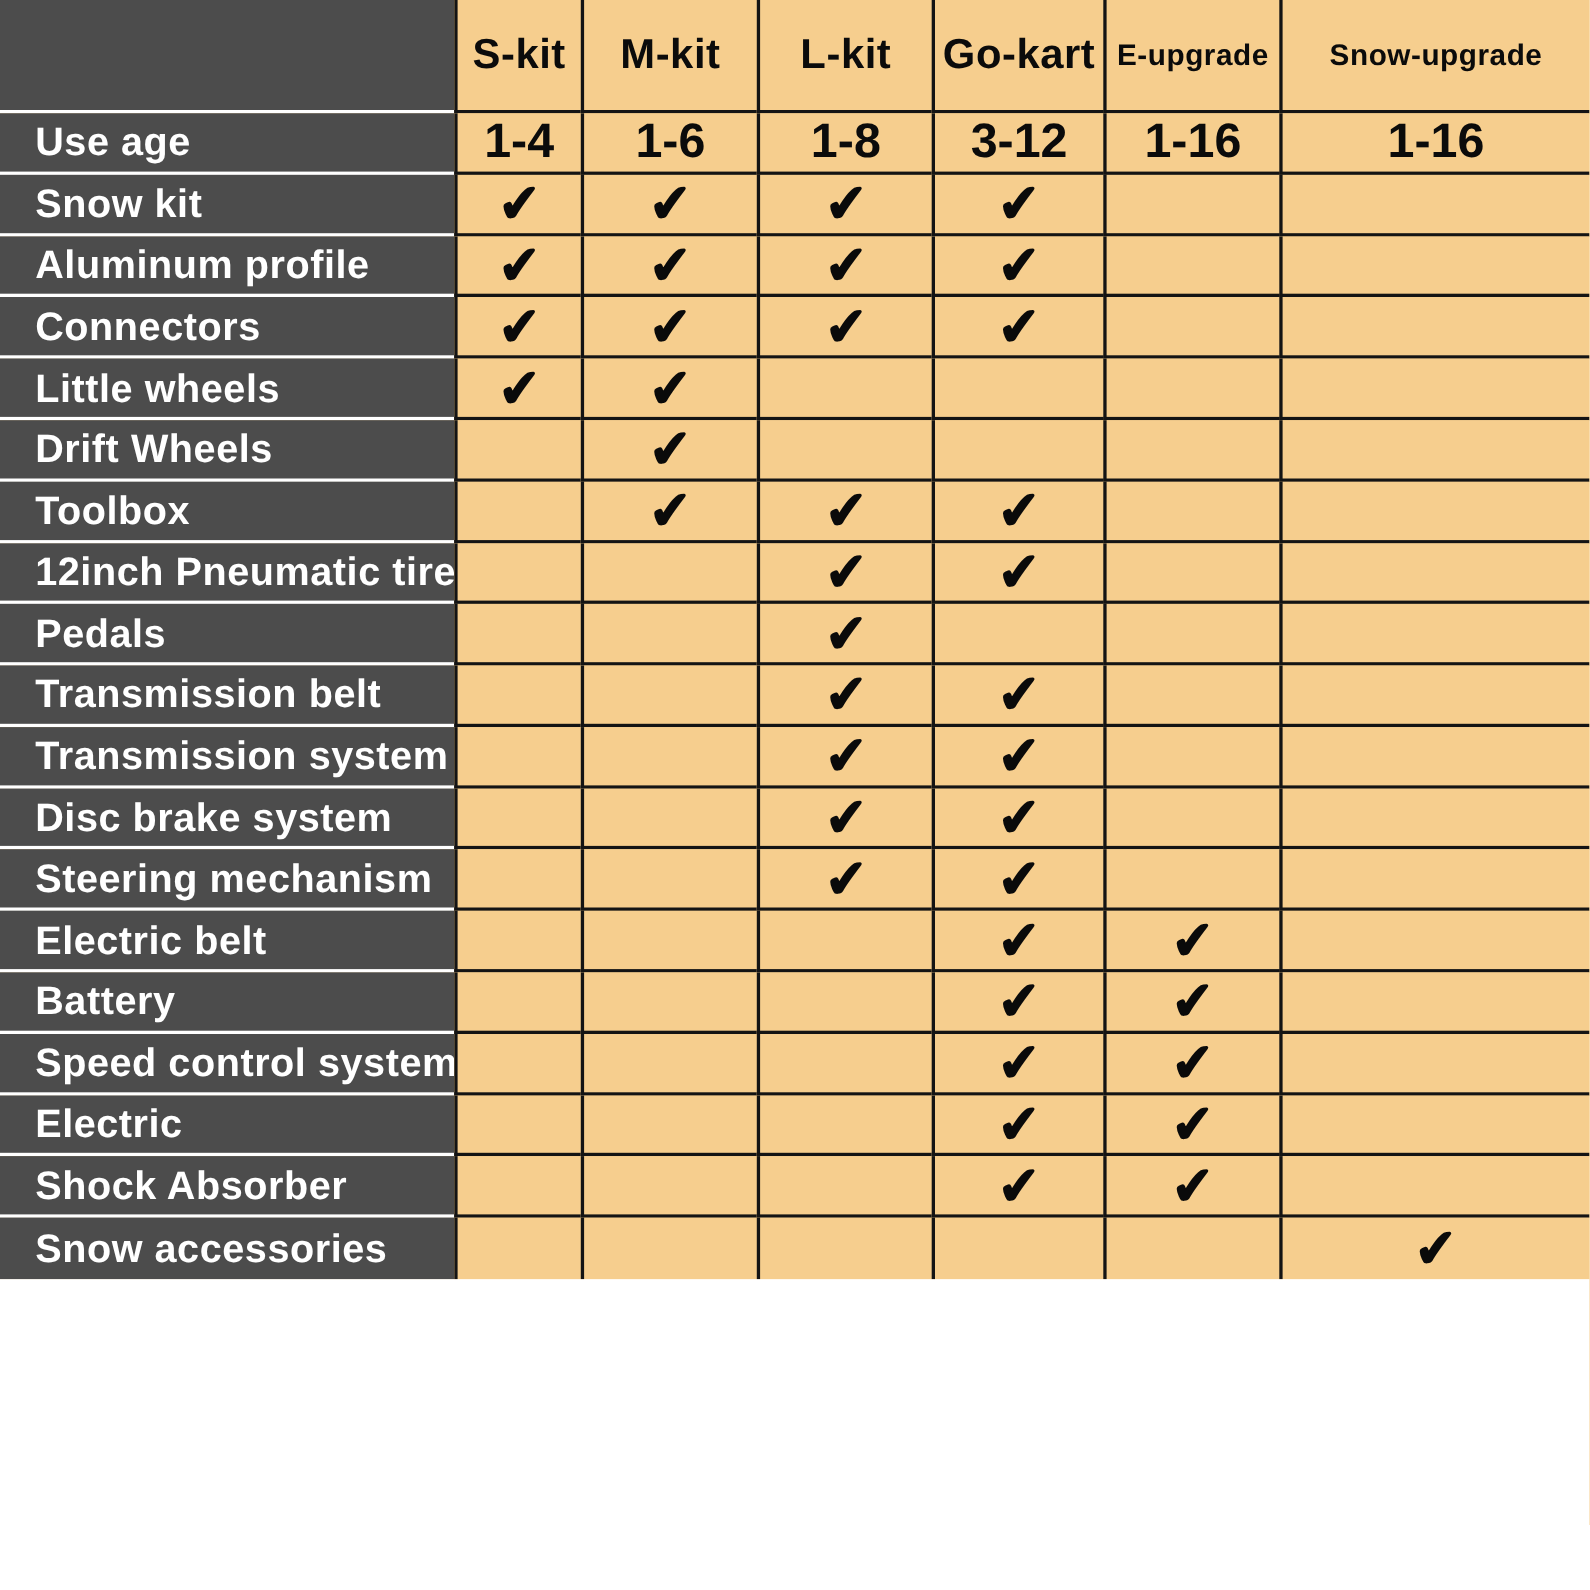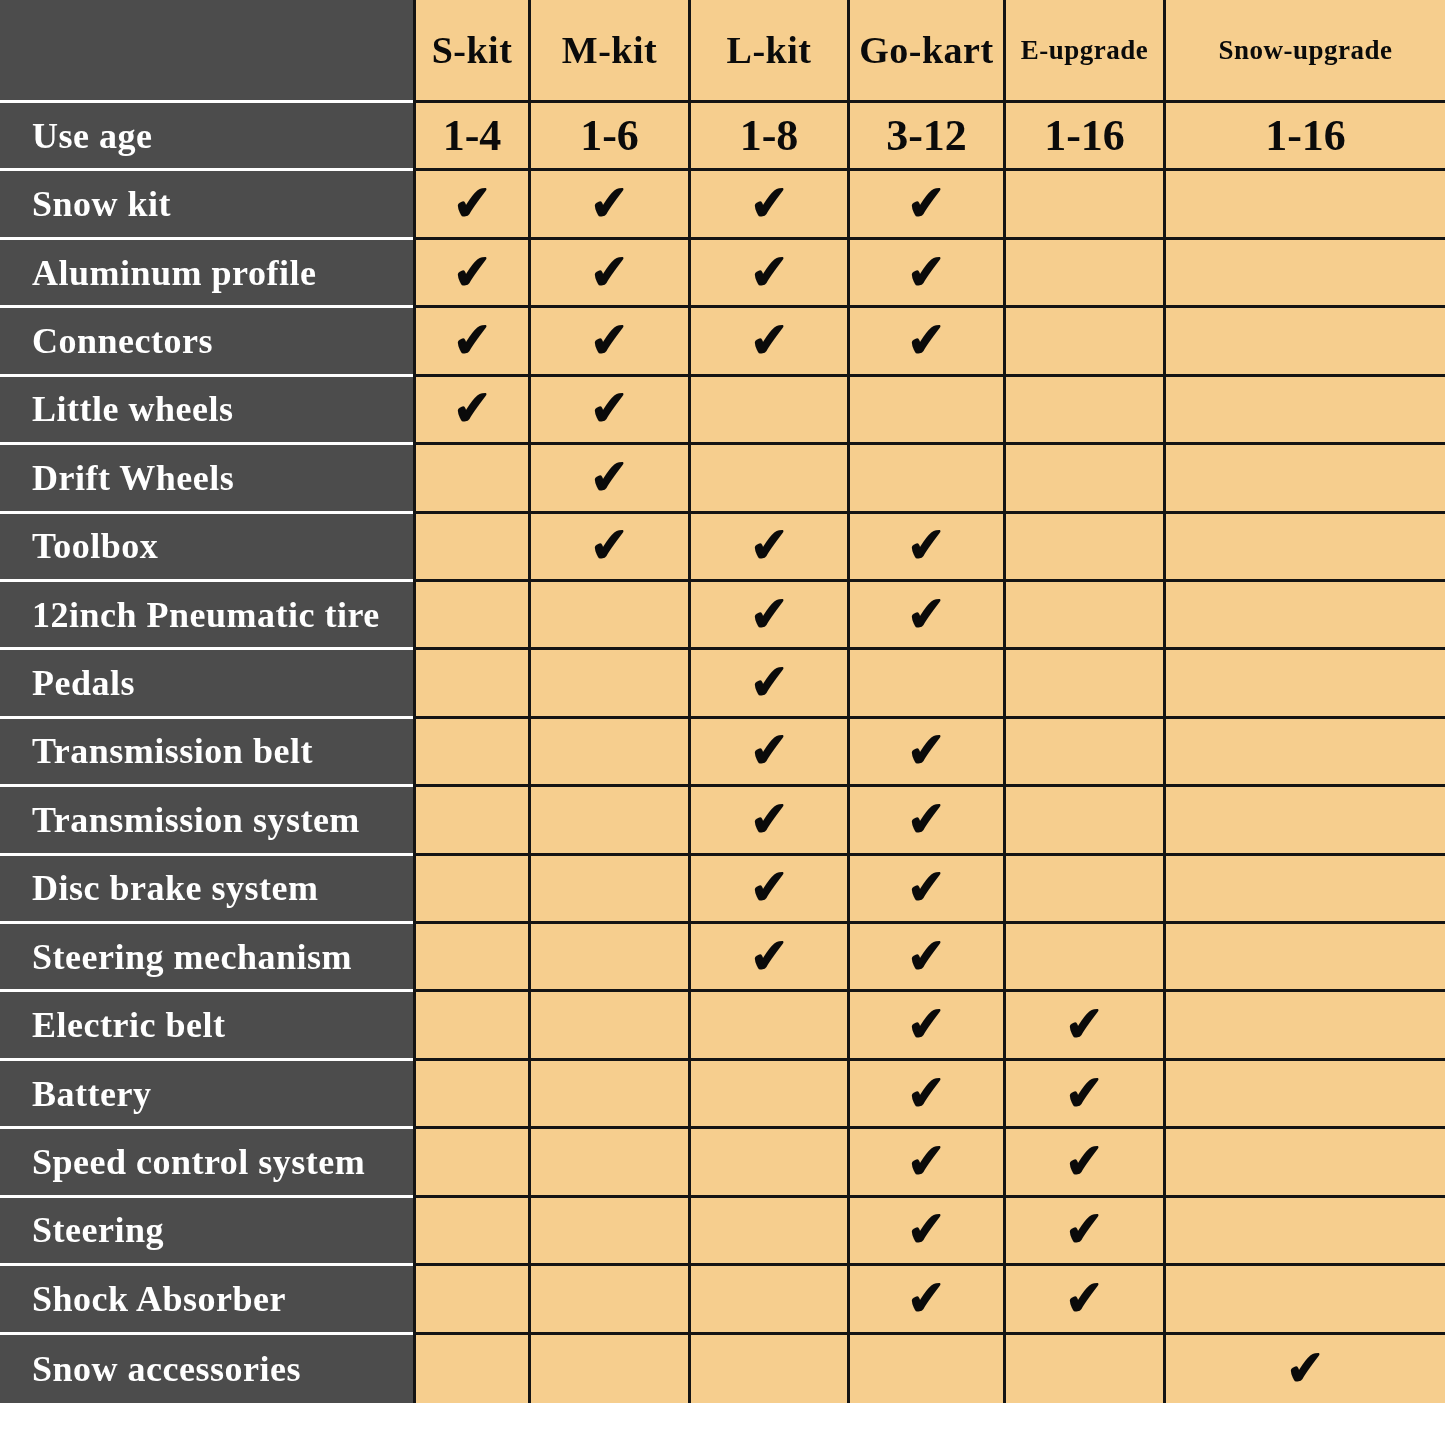--- a/index.html
+++ b/index.html
@@ -1,24 +1,24 @@
 <!DOCTYPE html>
 <html style="--cell-bg: #f6ce8e; --label-bg: #4c4c4c; --grid-line: #141414; --label-divider: #ffffff; --label-text: #ffffff; --cell-text: #0b0b0b;"><head>
 <meta charset="utf-8">
 <style>
   html, body { margin: 0; padding: 0; background: #ffffff; }
   * { box-sizing: border-box; }
 
   .table {
     width: 1445px;
-    height: 1403px;
+    height: 1163px;
     display: grid;
     grid-template-columns: 28.581% 7.958% 11.073% 11.003% 10.796% 11.073% 19.516%;
     grid-template-rows: 103px repeat(19, 1fr);
-    font-family: Liberation Serif, serif;
+    font-family: Liberation Sans, sans-serif;
     font-weight: 700;
     background: var(--cell-bg, #f6ce8e);
   }
 
   .cell {
     display: flex;
     align-items: center;
     justify-content: center;
     overflow: hidden;
     white-space: nowrap;
@@ -243,21 +243,21 @@
     <div class="cell value-cell"></div>
     <div class="cell value-cell"></div>
     <div class="cell value-cell"></div>
     <div class="cell value-cell">
       <span class="check">✔</span>
     </div>
     <div class="cell value-cell">
       <span class="check">✔</span>
     </div>
     <div class="cell value-cell"></div>
-    <div class="cell label-cell">Steering</div>
+    <div class="cell label-cell">Electric</div>
     <div class="cell value-cell"></div>
     <div class="cell value-cell"></div>
     <div class="cell value-cell"></div>
     <div class="cell value-cell">
       <span class="check">✔</span>
     </div>
     <div class="cell value-cell">
       <span class="check">✔</span>
     </div>
     <div class="cell value-cell"></div>

